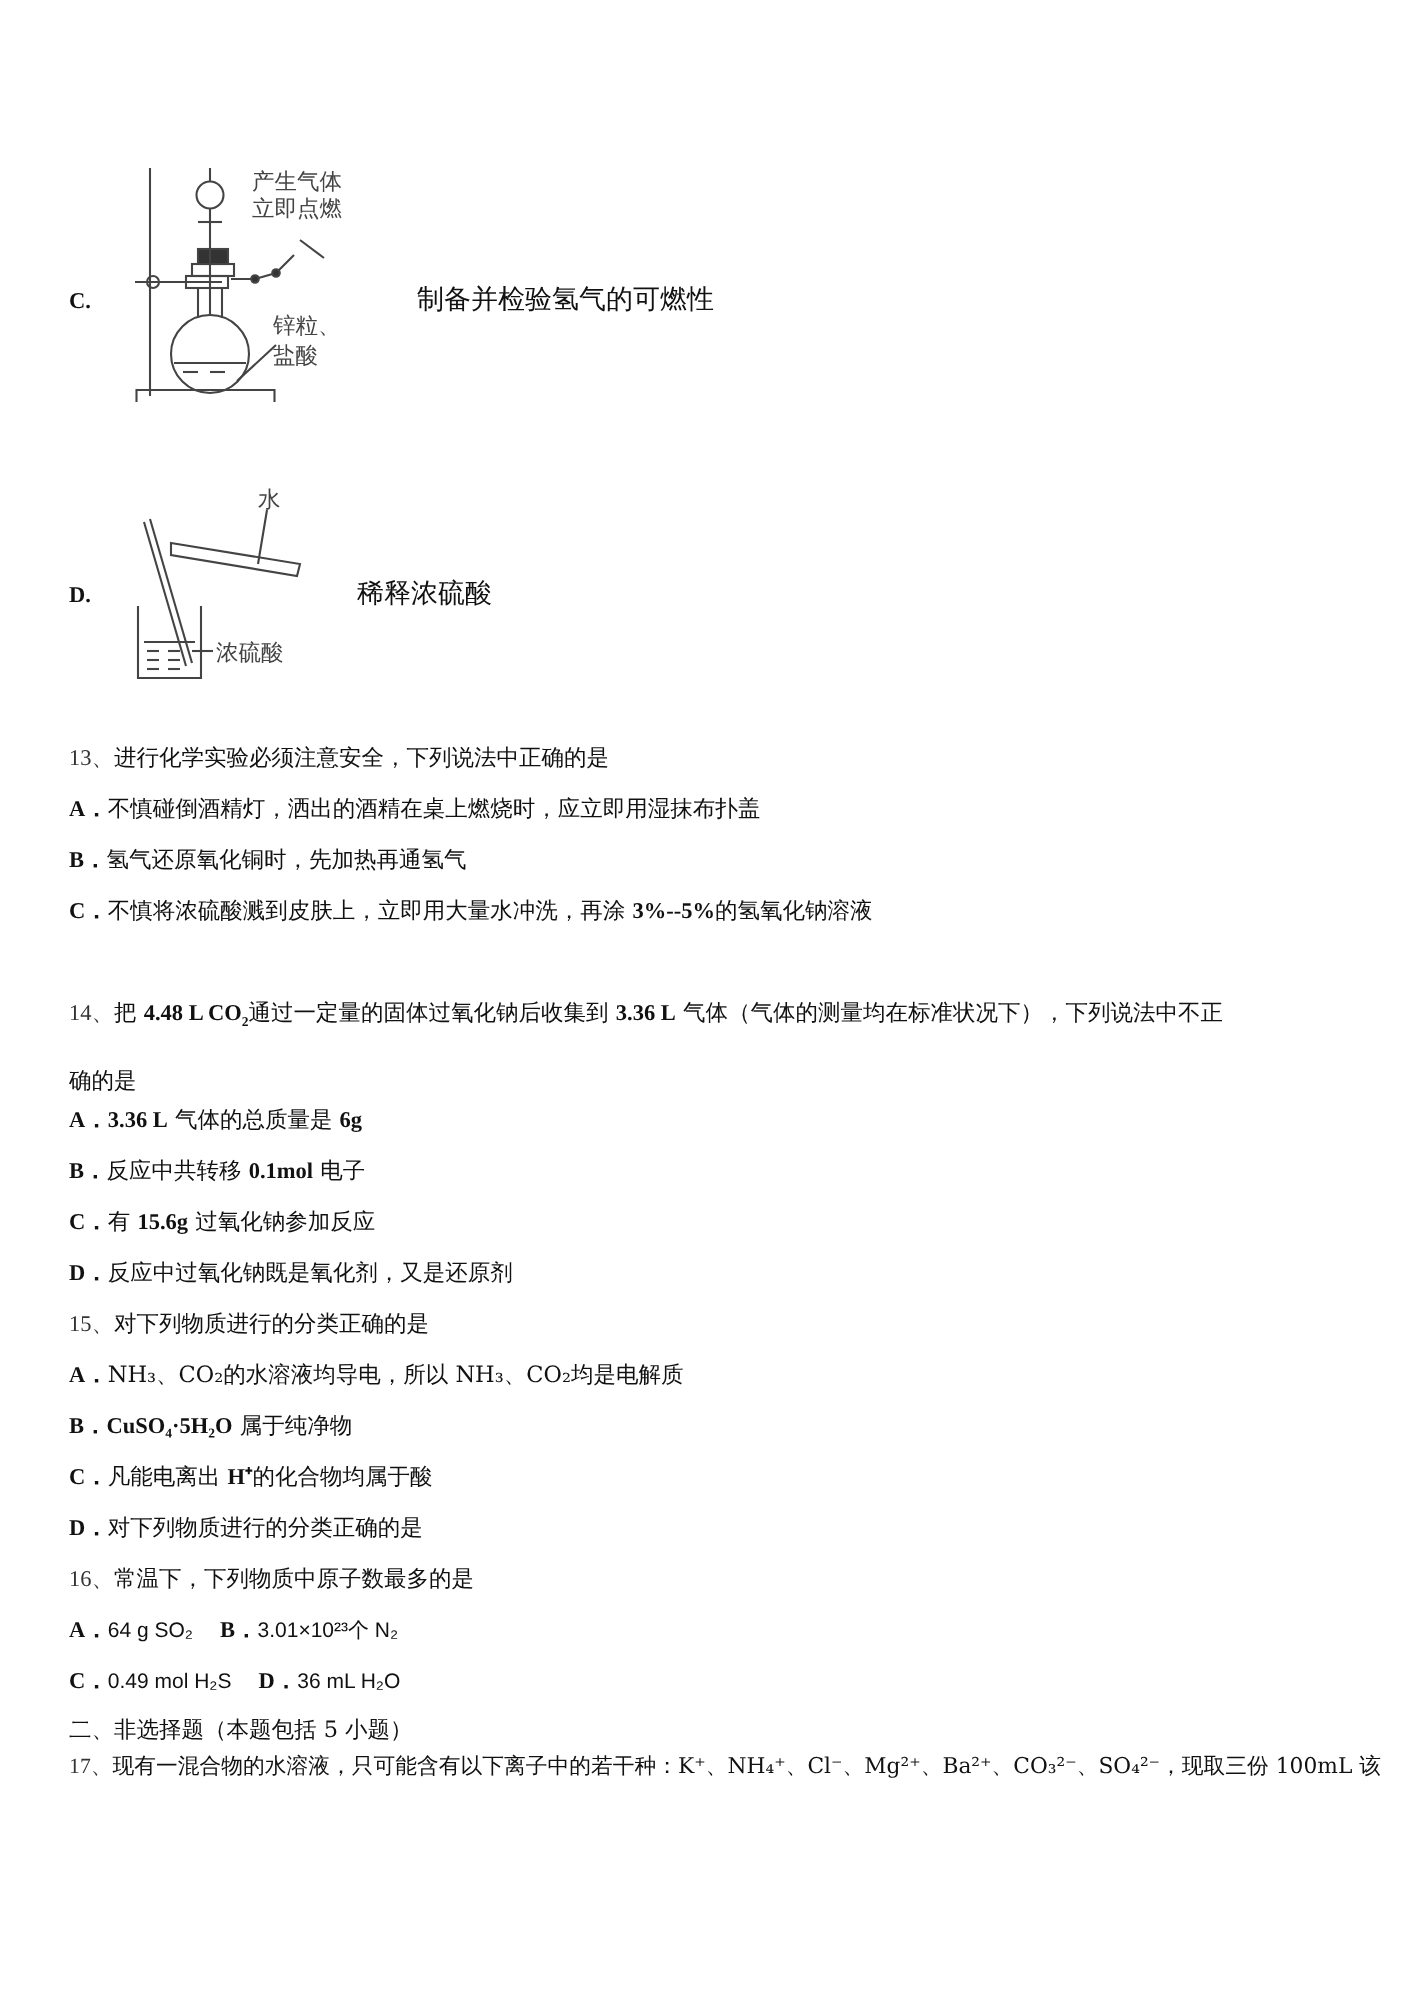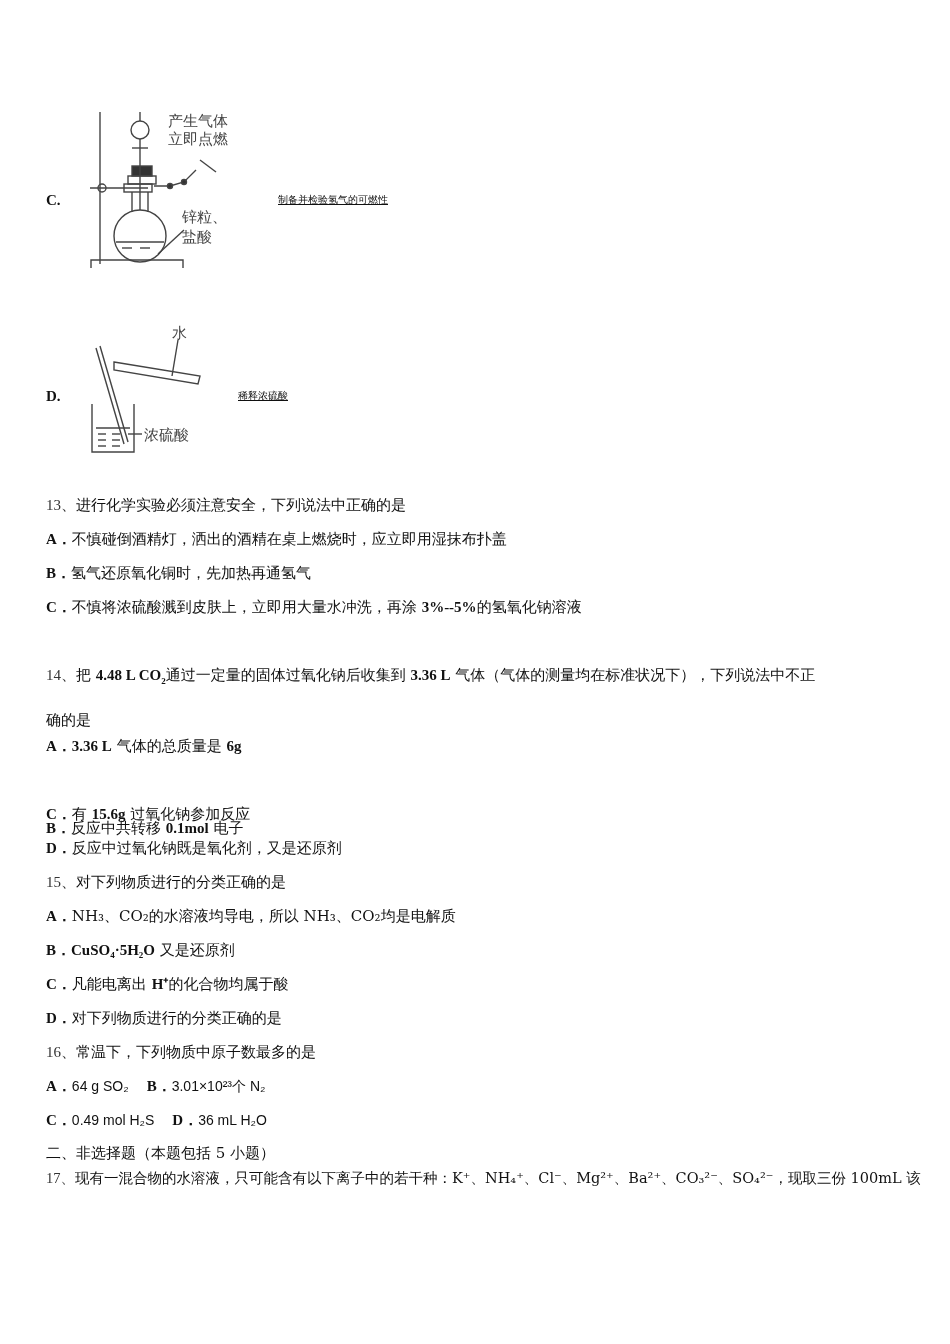--- a/index.html
+++ b/index.html
@@ -6,21 +6,21 @@
   body { width: 950px; height: 1344px; position: relative; overflow: hidden;
          font-family: "DejaVu Serif", "Liberation Serif", serif; color: #111; }
   .page { position: absolute; left: 0; top: 0; width: 950px; height: 1344px; }
   .line { position: absolute; left: 46px; font-size: 15px; line-height: 20px; white-space: nowrap; }
   .lbl { font-family: "Liberation Serif", serif; font-weight: bold; }
   .num { font-family: "Liberation Serif", serif; color: #333; }
   .b { font-family: Liberation Serif, serif; font-weight: bold; text-align: center; }
   .mono { font-family: Liberation Sans, sans-serif; font-size: 14px; }
   sub, sup { font-size: 9px; }
   .fig { position: absolute; }
-  .fig-caption { position: absolute; font-size: 10px; line-height: 20px; text-decoration: underline; }
+  .fig-caption { position: absolute; font-size: 18px; line-height: 20px; }
   .eq-arrow { display: inline-block; position: relative; width: 38px; height: 14px; vertical-align: middle; }
 </style>
 </head>
 <body>
 
 <div class="page">
 
   <div class="line" style="top:190px;">
     <span class="lbl">C.</span>
   </div>
@@ -105,38 +105,38 @@
     <span class="lbl">C．</span><span>不慎将浓硫酸溅到皮肤上，立即用大量水冲洗，再涂 </span><span class="b">3%--5%</span><span>的氢氧化钠溶液</span>
   </div>
 
   <div class="line" style="top:665px;">
     <span class="num">14、</span><span>把 </span><span class="b">4.48 L CO</span><sub class="b">2</sub><span>通过一定量的固体过氧化钠后收集到 </span><span class="b">3.36 L</span><span> 气体（气体的测量均在标准状况下），下列说法中不正</span>
   </div>
   <div class="line" style="top:710px;">确的是</div>
   <div class="line" style="top:736px;">
     <span class="lbl">A．</span><span class="b">3.36 L</span><span> 气体的总质量是 </span><span class="b">6g</span>
   </div>
-  <div class="line" style="top:770px;margin-top:48px;">
+  <div class="line" style="top:770px;">
     <span class="lbl">B．</span><span>反应中共转移 </span><span class="b">0.1mol</span><span> 电子</span>
   </div>
   <div class="line" style="top:804px;">
     <span class="lbl">C．</span><span>有 </span><span class="b">15.6g</span><span> 过氧化钠参加反应</span>
   </div>
   <div class="line" style="top:838px;">
     <span class="lbl">D．</span><span>反应中过氧化钠既是氧化剂，又是还原剂</span>
   </div>
 
   <div class="line" style="top:872px;">
     <span class="num">15、</span><span>对下列物质进行的分类正确的是</span>
   </div>
   <div class="line" style="top:906px;">
     <span class="lbl">A．</span><span>NH₃、CO₂的水溶液均导电，所以 NH₃、CO₂均是电解质</span>
   </div>
   <div class="line" style="top:940px;">
-    <span class="lbl">B．</span><span class="b">CuSO₄·5H₂O</span><span> 又是还原剂</span>
+    <span class="lbl">B．</span><span class="b">CuSO₄·5H₂O</span><span> 属于纯净物</span>
   </div>
   <div class="line" style="top:974px;">
     <span class="lbl">C．</span><span>凡能电离出 </span><span class="b">H⁺</span><span>的化合物均属于酸</span>
   </div>
   <div class="line" style="top:1008px;">
     <span class="lbl">D．</span><span>对下列物质进行的分类正确的是</span>
   </div>
 
   <div class="line" style="top:1042px;">
     <span class="num">16、</span><span>常温下，下列物质中原子数最多的是</span>

